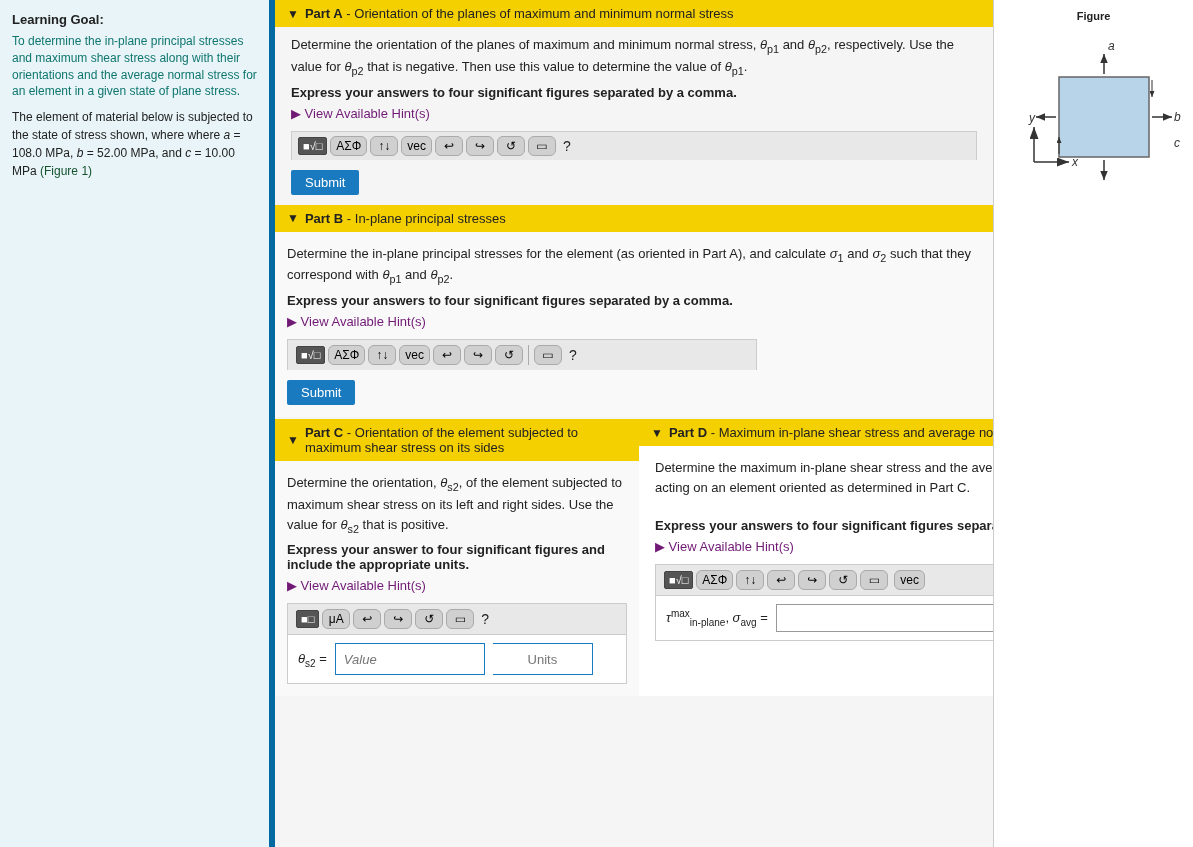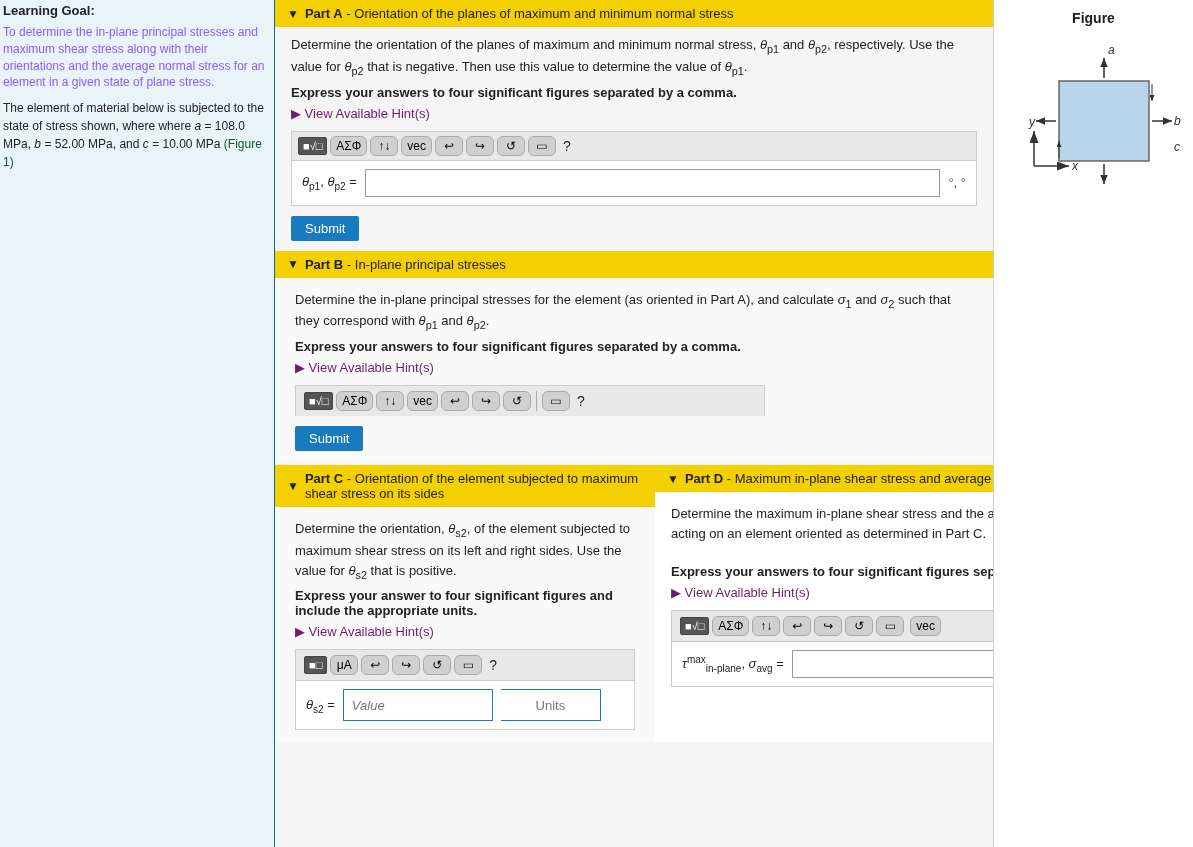--- a/index.html
+++ b/index.html
@@ -1,41 +1,41 @@
 <!DOCTYPE html>
 <html><head>
   <meta charset="utf-8">
   <style>
     * { box-sizing: border-box; margin: 0; padding: 0; }
     body { font-family: Arial, sans-serif; font-size: 13px; background: #f0f0f0; color: #222; }
     
     .main-layout { display: flex; width: 1193px; min-height: 847px; }
     
     
-    .sidebar { width: 275px; background: #e8f4f8; border-right: 1px solid #0369a1; padding: 3px; flex-shrink: 0; }
+    .sidebar { width: 275px; background: #e8f4f8; border-right: 6px solid #0369a1; padding: 12px; flex-shrink: 0; }
     .learning-goal-title { font-weight: bold; font-size: 13px; margin-bottom: 6px; }
-    .learning-goal-text { font-size: 12px; line-height: 1.4; color: #8b5cf6; margin-bottom: 8px; }
+    .learning-goal-text { font-size: 12px; line-height: 1.4; color: #0f766e; margin-bottom: 8px; }
     .given-values { font-size: 12px; line-height: 1.5; }
     .figure-link { color: #14532d; cursor: pointer; }
     
     
     .main-content { flex: 1; padding: 0; background: #f5f5f5; overflow-y: auto; }
     
     
     .figure-panel { width: 200px; background: white; border-left: 1px solid #ccc; padding: 10px; flex-shrink: 0; }
-    .figure-title { font-size: 14px; font-weight: bold; text-align: center; margin-bottom: 10px; }
+    .figure-title { font-size: 11px; font-weight: bold; text-align: center; margin-bottom: 10px; }
     
     
     .part-header { background: #f5d000; padding: 6px 12px; display: flex; align-items: center; gap: 6px; cursor: pointer; }
     .part-header-arrow { font-size: 12px; }
     .part-header-text { font-size: 13px; }
     .part-header-text .part-label { font-weight: bold; }
     
     .part-section { background: #f5f5f5; margin-bottom: 2px; }
-    .part-section-body { padding: 12px 20px; background: #f9f9f9; }
+    .part-section-body { padding: 12px 12px; background: #f9f9f9; }
     
     .section-desc { font-size: 13px; line-height: 1.5; margin-bottom: 6px; }
     .express-note { font-size: 13px; font-weight: bold; margin-bottom: 6px; }
     .hint-link { color: #701a75; cursor: pointer; font-size: 13px; margin-bottom: 10px; display: block; }
     
     
     .toolbar { display: flex; align-items: center; gap: 3px; padding: 5px 8px; background: #e8e8e8; border: 1px solid #ccc; border-bottom: none; }
     .toolbar-btn { background: #d0d0d0; border: 1px solid #aaa; padding: 2px 5px; cursor: pointer; font-size: 12px; min-width: 28px; text-align: center; border-radius: 6px; }
     .toolbar-btn-icon { background: #555; color: white; border: 1px solid #444; padding: 2px 4px; cursor: pointer; font-size: 11px; min-width: 22px; text-align: center; border-radius: 2px; }
     .toolbar-sep { width: 1px; height: 20px; background: #aaa; margin: 0 2px; }
@@ -108,25 +108,20 @@
           <button class="toolbar-btn">↑↓</button>
           <button class="toolbar-btn">vec</button>
           <button class="toolbar-btn">↩</button>
           <button class="toolbar-btn">↪</button>
           <button class="toolbar-btn">↺</button>
           <button class="toolbar-btn">▭</button>
           <span class="toolbar-question">?</span>
         </div>
 
         
-        <div class="input-area">
-          <span class="input-label"><i>θ</i><sub>p1</sub>, <i>θ</i><sub>p2</sub> =</span>
-          <input class="answer-input" type="text" style="width: 220px;">
-          <span class="input-suffix">°, °</span>
-        </div>
         <button class="submit-btn">Submit</button>
       </div>
     </div>
 
     <div class="part-section">
       <div class="part-header">
         <span class="part-header-arrow">▼</span>
         <span class="part-header-text">
           <span class="part-label">Part B</span>
           <span> - </span>

